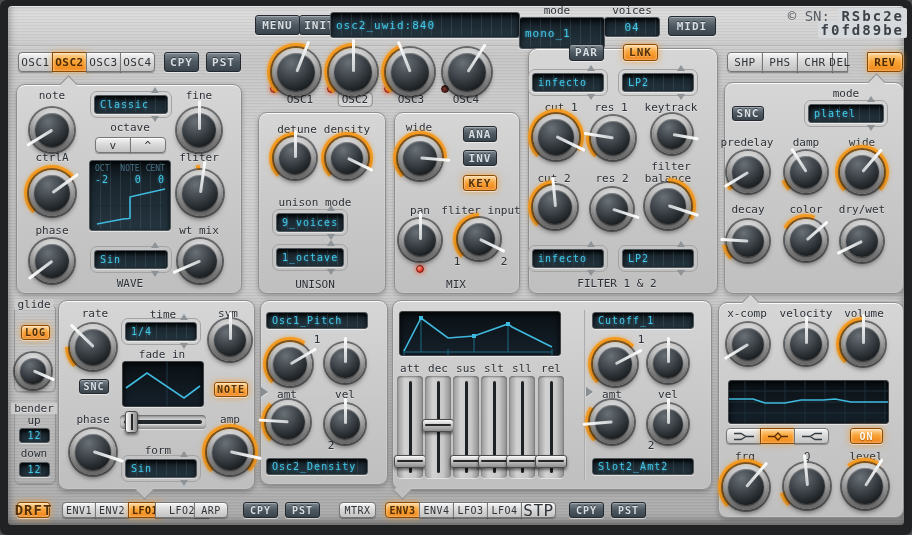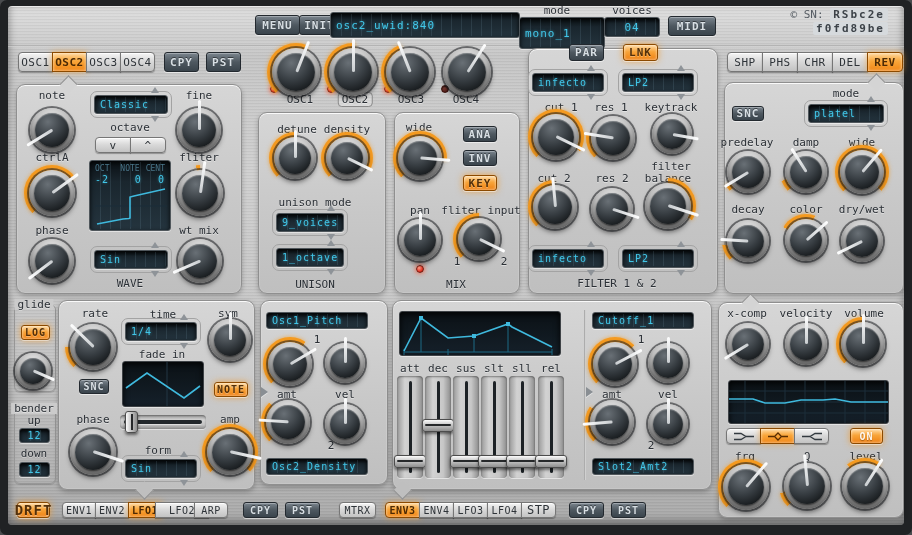--- a/index.html
+++ b/index.html
@@ -111,21 +111,21 @@
     left:calc(3px + var(--sv,0)*(100% - 19px));
     background:linear-gradient(90deg,#fbfbfb,#cbcbcb 40%,#8e8e8e);box-shadow:0 2px 3px rgba(0,0,0,.5)}
   .hsl .hhnd::after{content:"";position:absolute;top:2px;bottom:2px;left:50%;width:2px;margin-left:-1px;background:#26282a}
   
   .boxed{border:1px solid #898989;border-radius:4px;padding:1px 3px;background:rgba(255,255,255,.28)}
   .chev{position:absolute;width:0;height:0;border-left:7px solid #898e93;border-top:5px solid transparent;
     border-bottom:5px solid transparent;transform:translate(0,-50%);filter:drop-shadow(0 1px 0 rgba(255,255,255,.5))}
   .logo{position:absolute;display:flex;align-items:center;gap:4px}
   .brand{font-family:"DejaVu Sans",sans-serif;font-style:italic;font-weight:bold;font-size:18px;color:#7e848a;
     letter-spacing:1px;text-shadow:0 1px 0 rgba(255,255,255,.5)}
-  .sn{position:absolute;right:24px;font-size:11px;color:#565c63;white-space:nowrap;line-height:1.1}
+  .sn{position:absolute;right:5px;font-size:14px;color:#565c63;white-space:nowrap;line-height:1.1}
   .sn b{background:#d6dadd;color:#3c4248;padding:0 3px;letter-spacing:2px;border-radius:2px;font-weight:bold}
   .eqico svg{display:block}
 </style>
 </head>
 <body>
 
 <div id="root">
   <div id="metal"></div>
   <div class="hr"></div>
 
@@ -402,21 +402,21 @@
   <div class="lcd s sp" style="left:622px;top:249px;width:72px;height:19px">
     <span class="selt">LP2</span>
   <span class="spin up"></span>
       <span class="spin dn"></span>
     </div>
   <div class="lbl" style="left:617px;top:278px">FILTER 1 &amp; 2</div>
 
   <div class="tab first" style="left:727px;top:52px;width:36px;height:20px">SHP</div>
   <div class="tab" style="left:762px;top:52px;width:36px;height:20px">PHS</div>
   <div class="tab" style="left:797px;top:52px;width:36px;height:20px">CHR</div>
-  <div class="tab" style="left:832px;top:52px;width:36px;height:20px">DEL</div>
+  <div class="tab" style="left:832px;top:52px;width:16px;height:20px">DEL</div>
   <div class="tab last act" style="left:867px;top:52px;width:36px;height:20px">REV</div>
   <div class="panel" style="left:724px;top:82px;width:180px;height:212px"></div>
   <div class="notch-up" style="left:870px;top:76px"></div>
   <div class="lbl" style="left:846px;top:88px">mode</div>
   <div class="lcd s sp" style="left:808px;top:104px;width:76px;height:19px">
     <span class="selt">platel</span>
   <span class="spin up"></span>
       <span class="spin dn"></span>
     </div>
   <div class="btn" style="left:732px;top:106px;width:32px;height:15px">SNC</div>
@@ -758,16 +758,16 @@
   <div class="tab act" style="left:128px;top:502px;width:34px;height:16px;font-size:10px">LFO1</div>
   <div class="tab" style="left:155px;top:502px;width:54px;height:16px;font-size:10px">LFO2</div>
   <div class="tab last" style="left:194px;top:502px;width:34px;height:16px;font-size:10px">ARP</div>
   <div class="btn" style="left:243px;top:502px;width:35px;height:16px;font-size:10px">CPY</div>
   <div class="btn" style="left:285px;top:502px;width:35px;height:16px;font-size:10px">PST</div>
   <div class="tab solo" style="left:339px;top:502px;width:37px;height:16px;font-size:10px">MTRX</div>
   <div class="tab first act" style="left:385px;top:502px;width:35px;height:16px;font-size:10px">ENV3</div>
   <div class="tab" style="left:419px;top:502px;width:35px;height:16px;font-size:10px">ENV4</div>
   <div class="tab" style="left:453px;top:502px;width:35px;height:16px;font-size:10px">LFO3</div>
   <div class="tab" style="left:487px;top:502px;width:35px;height:16px;font-size:10px">LFO4</div>
-  <div class="tab last" style="left:521px;top:502px;width:35px;height:16px;font-size:12px">STP</div>
+  <div class="tab last" style="left:521px;top:502px;width:35px;height:16px;font-size:16px">STP</div>
   <div class="btn" style="left:569px;top:502px;width:35px;height:16px;font-size:10px">CPY</div>
   <div class="btn" style="left:611px;top:502px;width:35px;height:16px;font-size:10px">PST</div>
 </div>
 
 </body></html>

